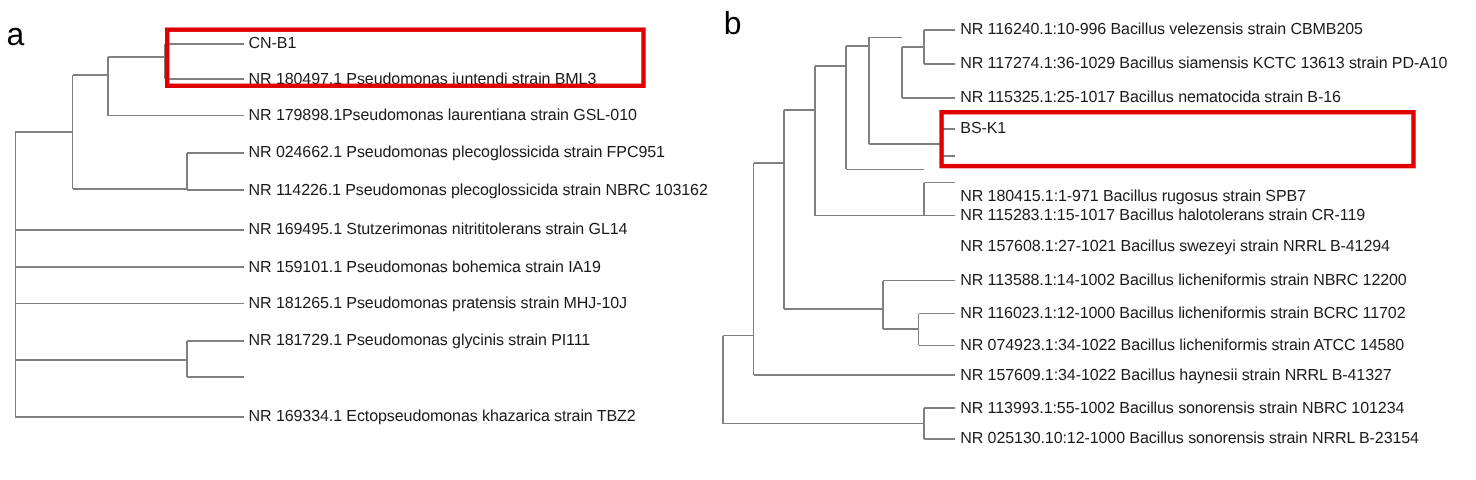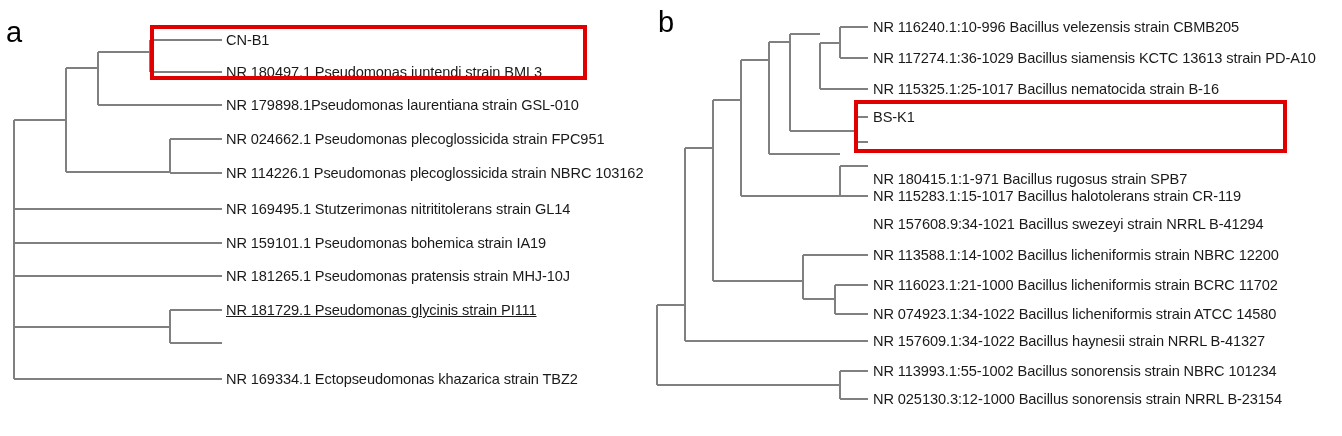--- a/index.html
+++ b/index.html
@@ -60,21 +60,21 @@
     </svg>
 
     <div class="leaf-label" style="left:226px;top:33px;">CN-B1</div>
     <div class="leaf-label" style="left:226px;top:65px;">NR 180497.1 Pseudomonas juntendi strain BML3</div>
     <div class="leaf-label" style="left:226px;top:98px;">NR 179898.1Pseudomonas laurentiana strain GSL-010</div>
     <div class="leaf-label" style="left:226px;top:132px;">NR 024662.1 Pseudomonas plecoglossicida strain FPC951</div>
     <div class="leaf-label" style="left:226px;top:166px;">NR 114226.1 Pseudomonas plecoglossicida strain NBRC 103162</div>
     <div class="leaf-label" style="left:226px;top:202px;text-align:right;">NR 169495.1 Stutzerimonas nitrititolerans strain GL14</div>
     <div class="leaf-label" style="left:226px;top:236px;">NR 159101.1 Pseudomonas bohemica strain IA19</div>
     <div class="leaf-label" style="left:226px;top:269px;">NR 181265.1 Pseudomonas pratensis strain MHJ-10J</div>
-    <div class="leaf-label" style="left:226px;top:303px;text-decoration:underline;">NR 181729.1 Pseudomonas glycinis strain PI111</div>
+    <div class="leaf-label" style="left:226px;top:303px;">NR 181729.1 Pseudomonas glycinis strain PI111</div>
     <div class="leaf-label" style="left:226px;top:372px;">NR 169334.1 Ectopseudomonas khazarica strain TBZ2</div>
 
     <div class="highlight-box" id="hl-a" style="left: 150px; top: 25px; width: 437px; height: 55px; border-color: rgb(224, 0, 0);"></div>
   </div>
 
   <div class="panel" id="panel-b">
 
     <div class="panel-letter" style="left:8px;top:8px;">b</div>
 
     <svg class="tree-svg" width="692" height="436">
@@ -132,24 +132,24 @@
         <path d="M190,58 L218,58"></path>
       </g>
     </svg>
 
     <div class="leaf-label" style="left:223px;top:20px;">NR 116240.1:10-996 Bacillus velezensis strain CBMB205</div>
     <div class="leaf-label" style="left:223px;top:51px;">NR 117274.1:36-1029 Bacillus siamensis KCTC 13613 strain PD-A10</div>
     <div class="leaf-label" style="left:223px;top:82px;">NR 115325.1:25-1017 Bacillus nematocida strain B-16</div>
     <div class="leaf-label" style="left:223px;top:110px;text-align:right;">BS-K1</div>
     <div class="leaf-label" style="left:223px;top:152px;margin-top:20px;">NR 180415.1:1-971 Bacillus rugosus strain SPB7</div>
     <div class="leaf-label" style="left:223px;top:189px;">NR 115283.1:15-1017 Bacillus halotolerans strain CR-119</div>
-    <div class="leaf-label" style="left:223px;top:217px;">NR 157608.9:34-1021 Bacillus swezeyi strain NRRL B-41294</div>
+    <div class="leaf-label" style="left:223px;top:217px;">NR 157608.1:27-1021 Bacillus swezeyi strain NRRL B-41294</div>
     <div class="leaf-label" style="left:223px;top:248px;">NR 113588.1:14-1002 Bacillus licheniformis strain NBRC 12200</div>
-    <div class="leaf-label" style="left:223px;top:278px;">NR 116023.1:21-1000 Bacillus licheniformis strain BCRC 11702</div>
+    <div class="leaf-label" style="left:223px;top:278px;">NR 116023.1:12-1000 Bacillus licheniformis strain BCRC 11702</div>
     <div class="leaf-label" style="left:223px;top:307px;">NR 074923.1:34-1022 Bacillus licheniformis strain ATCC 14580</div>
     <div class="leaf-label" style="left:223px;top:334px;">NR 157609.1:34-1022 Bacillus haynesii strain NRRL B-41327</div>
     <div class="leaf-label" style="left:223px;top:364px;">NR 113993.1:55-1002 Bacillus sonorensis strain NBRC 101234</div>
-    <div class="leaf-label" style="left:223px;top:392px;">NR 025130.3:12-1000 Bacillus sonorensis strain NRRL B-23154</div>
+    <div class="leaf-label" style="left:223px;top:392px;">NR 025130.10:12-1000 Bacillus sonorensis strain NRRL B-23154</div>
 
     <div class="highlight-box" id="hl-b" style="left: 204px; top: 100px; width: 433px; height: 53px; border-color: rgb(224, 0, 0);"></div>
   </div>
 
 </div>
 
 </body></html>

